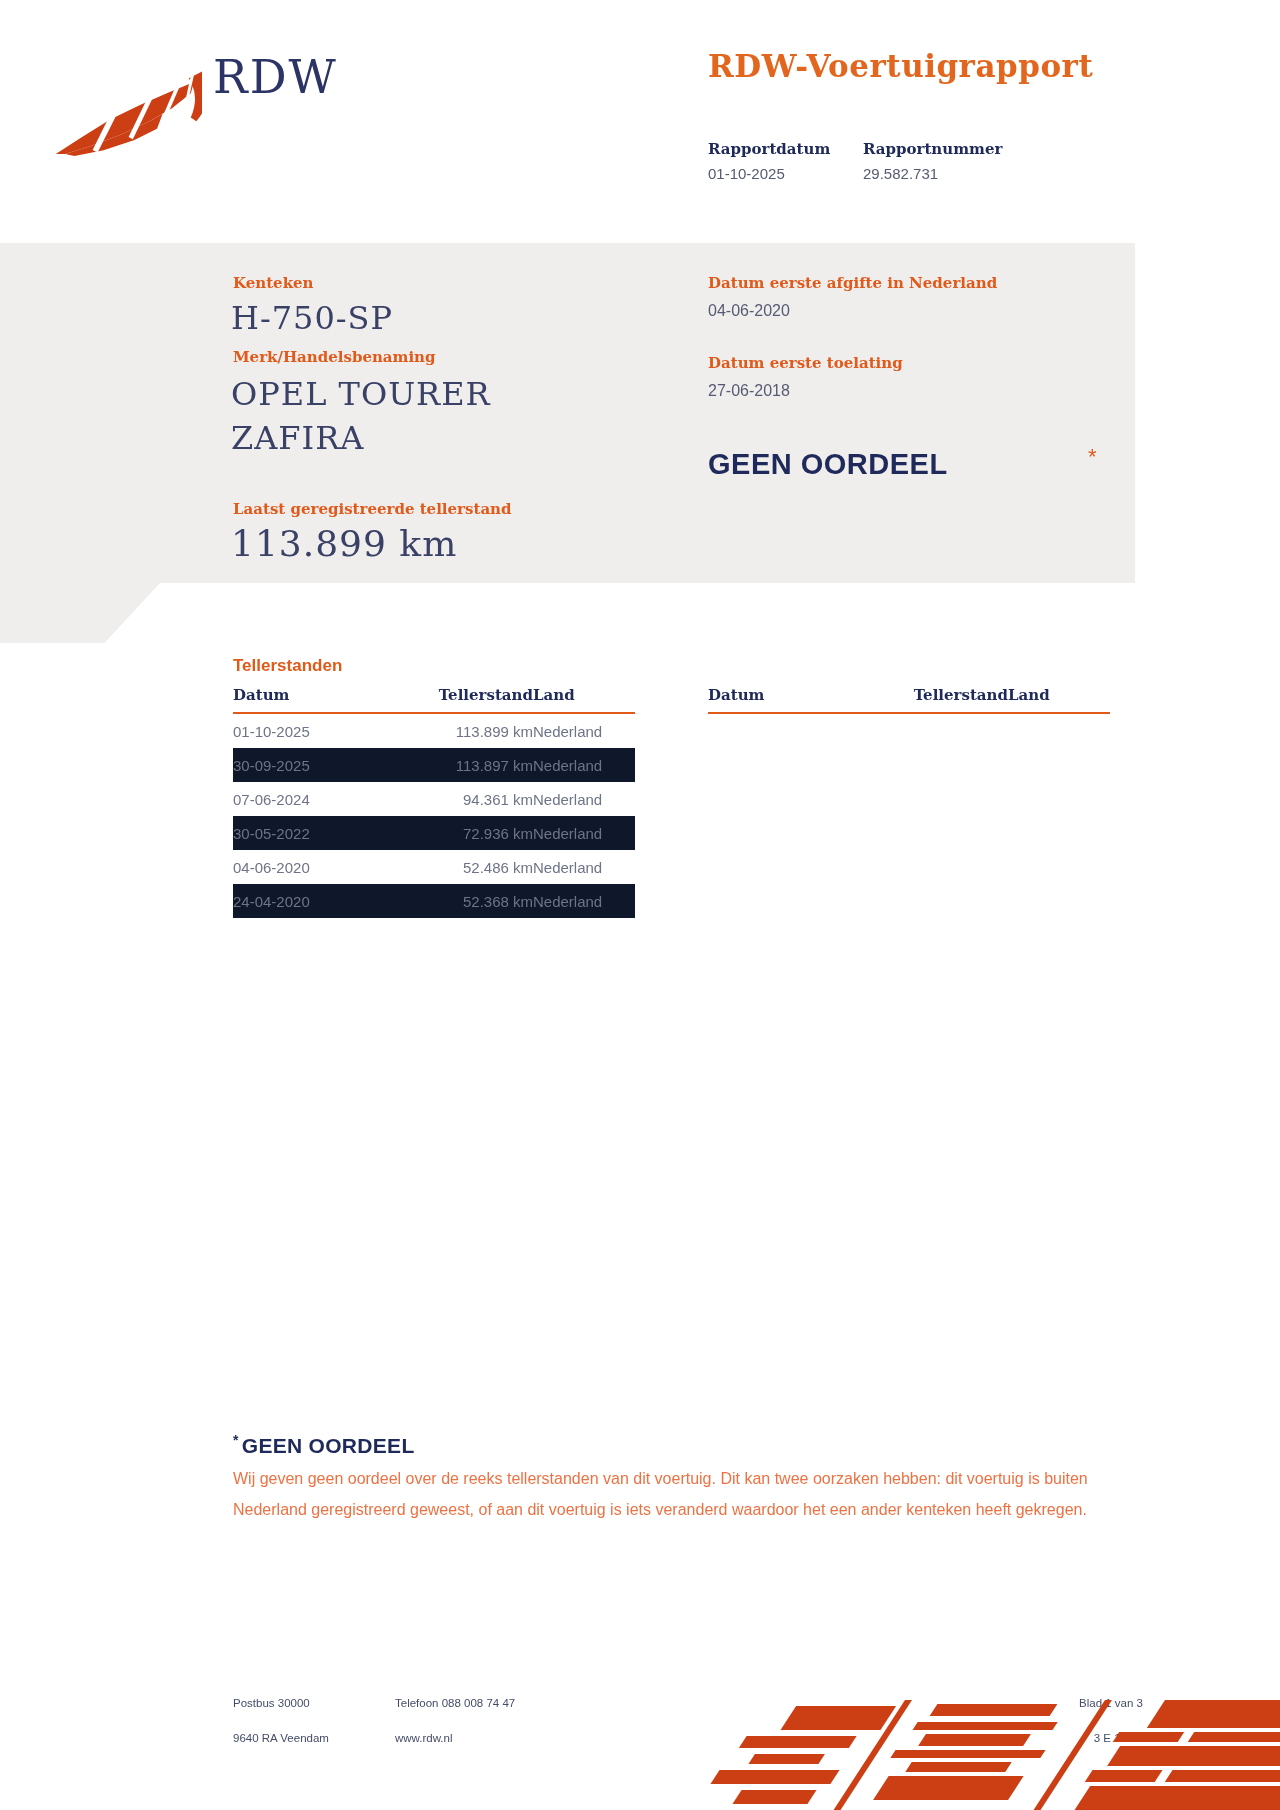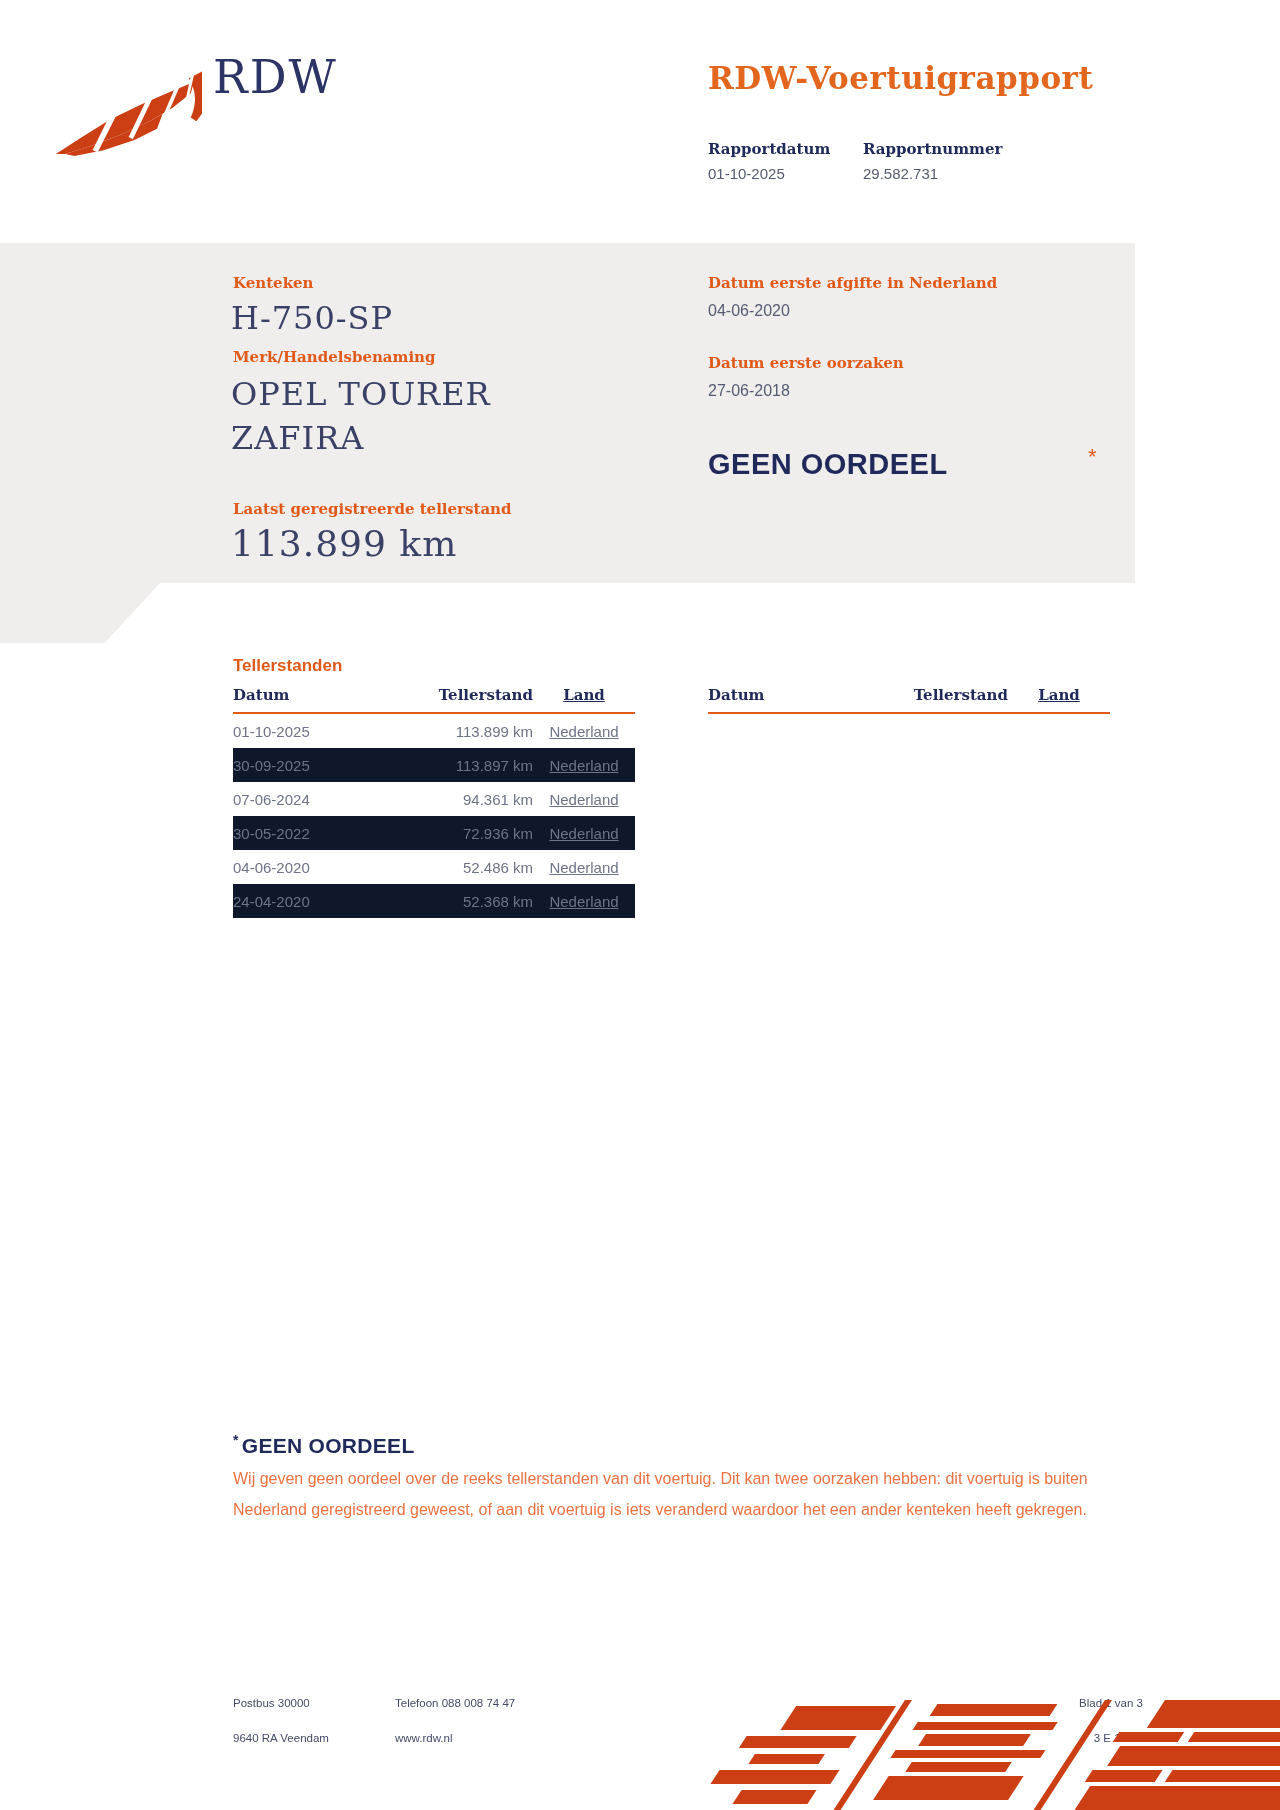--- a/index.html
+++ b/index.html
@@ -3,21 +3,21 @@
 <meta charset="utf-8">
 <style>
   html,body{margin:0;padding:0;background:#ffffff;}
   .page{position:relative;width:1280px;height:1810px;background:#ffffff;overflow:hidden;
         font-family:"Liberation Sans",sans-serif;}
 
   
   .logo-mark{position:absolute;left:52px;top:62px;width:150px;height:96px;}
   .logo-text{position:absolute;left:213px;top:50px;font-family:"DejaVu Serif",serif;
              font-size:46px;color:#2B3464;letter-spacing:2px;}
-  .doc-title{position:absolute;left:708px;top:60px;font-family:"DejaVu Serif",serif;
+  .doc-title{position:absolute;left:708px;top:48px;font-family:"DejaVu Serif",serif;
              font-weight:bold;font-size:31px;color:#E3661F;letter-spacing:0.5px;}
   .meta{position:absolute;left:708px;top:140px;display:flex;}
   .meta-col1{width:155px;}
   .meta-label{font-family:"DejaVu Serif",serif;font-weight:bold;font-size:15px;color:#1F2A5B;}
   .meta-value{margin-top:7px;font-size:15px;color:#555B72;}
 
   
   .panel{position:absolute;left:0;top:243px;width:1135px;height:400px;background:#F0EDED;
          clip-path:polygon(0 0,100% 0,100% 85%,14.1% 85%,9.2% 100%,0 100%);}
   .lbl{position:absolute;font-family:"DejaVu Serif",serif;font-weight:bold;
@@ -31,21 +31,21 @@
 
   
   .tbl-title{position:absolute;left:233px;top:656px;font-family:Liberation Sans, sans-serif;
              font-weight:bold;font-size:17px;color:#E05A1A;}
   .thead{position:absolute;top:686px;width:402px;height:26px;border-bottom:2px solid #E05A1A;
          display:flex;font-family:"DejaVu Serif",serif;font-weight:bold;font-size:15px;color:#1F2A5B;}
   .thead.t1{left:233px;} .thead.t2{left:708px;}
   .tc{box-sizing:border-box;}
   .c0{width:140px;text-align:left;}
   .c1{width:160px;text-align:right;}
-  .c2{width:102px;text-align:center;text-decoration:underline;}
+  .c2{width:102px;text-align:left;}
   .tbody{position:absolute;left:233px;top:714px;width:402px;}
   .trow{display:flex;height:34px;align-items:center;font-size:15px;color:#6E7487;}
   .trow.alt{background:#0f172a;}
 
   
   .note-title{position:absolute;left:233px;top:1432px;font-weight:bold;font-size:21px;
               color:#1F2A5B;letter-spacing:0.3px;}
   .note-mark{font-size:14px;vertical-align:8px;margin-right:3px;}
   .note-body{position:absolute;left:233px;top:1463px;width:885px;font-size:16px;
              line-height:31px;color:#ED7243;}
@@ -98,21 +98,21 @@
   <div class="lbl" style="left:233px;top:348px;">Merk/Handelsbenaming</div>
   <div class="bigval" style="left:231px;top:372px;">OPEL TOURER</div>
   <div class="bigval" style="left:231px;top:416px;">ZAFIRA</div>
 
   <div class="lbl" style="left:233px;top:500px;">Laatst geregistreerde tellerstand</div>
   <div class="bigval" style="left:231px;top:522px;font-size:36px;">113.899 km</div>
 
   <div class="lbl" style="left:708px;top:274px;">Datum eerste afgifte in Nederland</div>
   <div class="smallval" style="left:708px;top:302px;">04-06-2020</div>
 
-  <div class="lbl" style="left:708px;top:354px;">Datum eerste oorzaken</div>
+  <div class="lbl" style="left:708px;top:354px;">Datum eerste toelating</div>
   <div class="smallval" style="left:708px;top:382px;">27-06-2018</div>
 
   <div class="oordeel">GEEN OORDEEL</div>
   <div class="oordeel-star">*</div>
 
   <div class="tbl-title">Tellerstanden</div>
 
   <div class="thead t1">
     <div class="tc c0">Datum</div>
     <div class="tc c1">Tellerstand</div>

